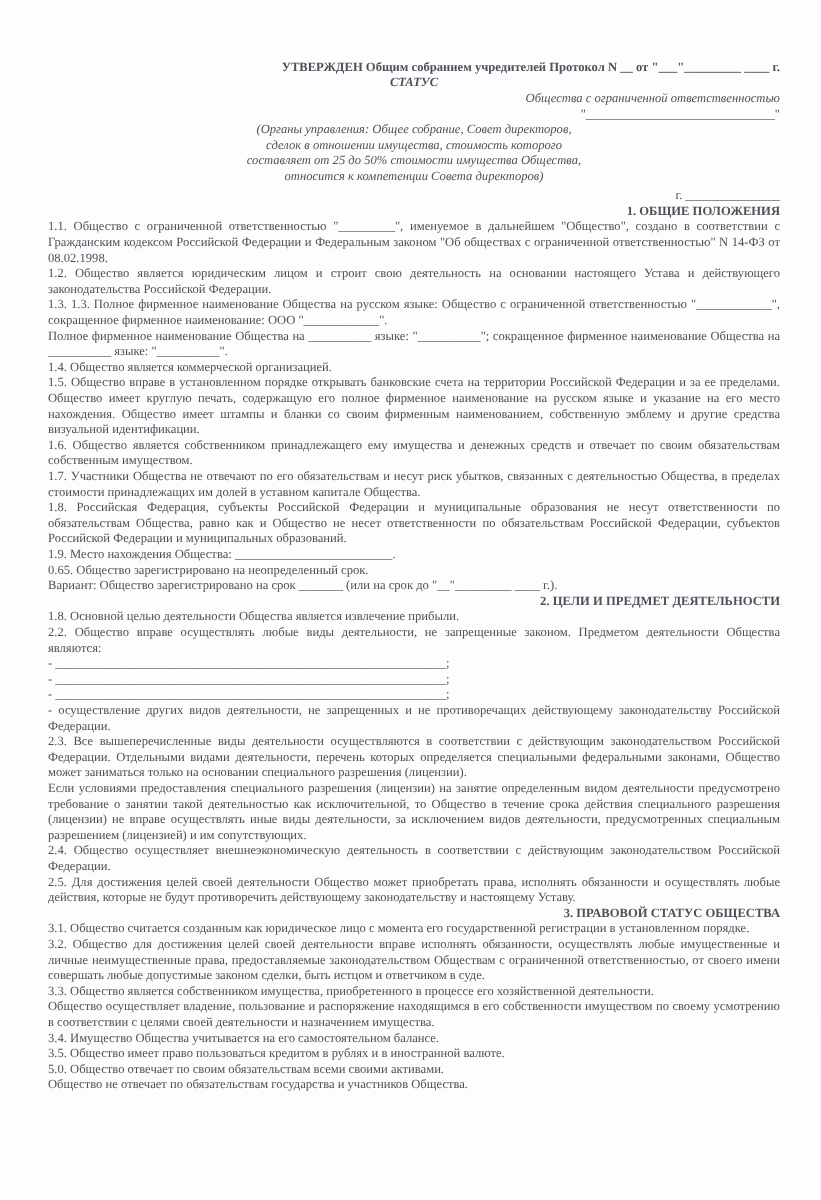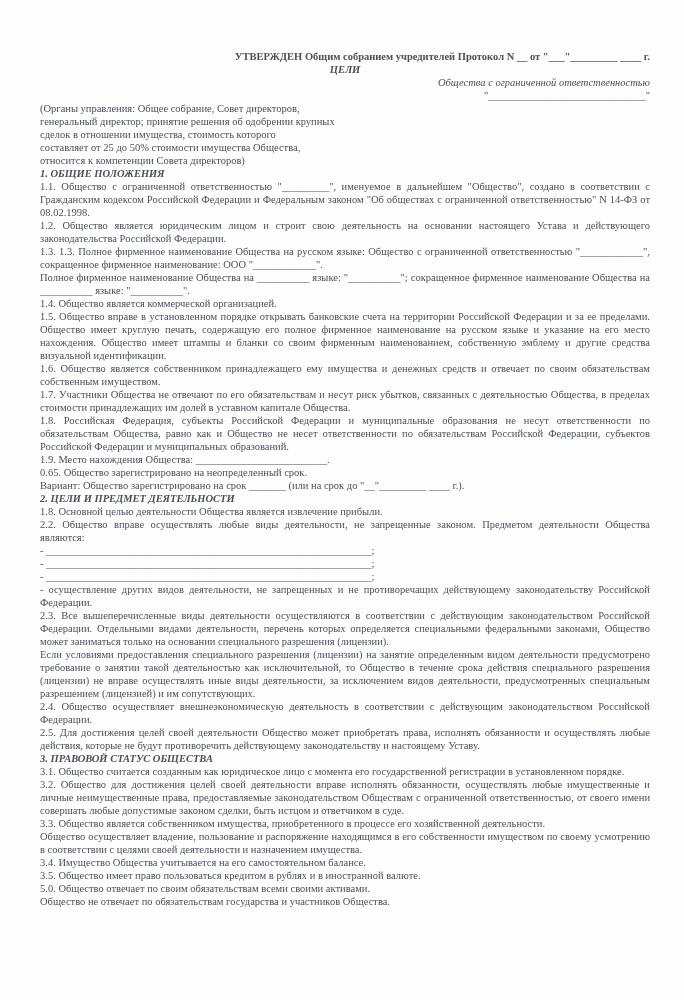--- a/index.html
+++ b/index.html
@@ -24,51 +24,50 @@
   .italic{font-style:italic;}
   .doc-title{
     text-align:center;
     font-weight:bold;
     font-style:italic;
   }
   .section-heading{
     font-size:10.5px;
     line-height:13px;
     font-weight:bold;
-    font-style:italic;
-    text-align:left;
+    text-align:right;
     margin:0;
   }
   p.body-par{
     margin:0;
     text-align:justify;
   }
   .city-line{margin-top:3px;}
-  .note-line{text-align:left;}
+  .note-line{text-align:center;font-style:italic;}
 </style>
 </head>
 <body>
 
 <div class="page">
   <div class="approved">УТВЕРЖДЕН Общим собранием учредителей Протокол N __ от "___"_________ ____ г.</div>
 
-  <div class="doc-title">ЦЕЛИ</div>
+  <div class="doc-title">СТАТУС</div>
 
   <div class="center italic">Общества с ограниченной ответственностью</div>
 
   <div class="center">"______________________________"</div>
 
   <div id="note-lines">
       <div class="note-line">(Органы управления: Общее собрание, Совет директоров,</div>
-      <div class="note-line">генеральный директор; принятие решения об одобрении крупных</div>
       <div class="note-line">сделок в отношении имущества, стоимость которого</div>
       <div class="note-line">составляет от 25 до 50% стоимости имущества Общества,</div>
       <div class="note-line">относится к компетенции Совета директоров)</div>
     </div>
 
+  <div class="center city-line">г. _______________</div>
 
   <div id="sections">
       <h2 class="section-heading">1. ОБЩИЕ ПОЛОЖЕНИЯ</h2>
       <p class="body-par">1.1. Общество с ограниченной ответственностью "_________", именуемое в дальнейшем "Общество", создано в соответствии с Гражданским кодексом Российской Федерации и Федеральным законом "Об обществах с ограниченной ответственностью" N 14-ФЗ от 08.02.1998.</p>
       <p class="body-par">1.2. Общество является юридическим лицом и строит свою деятельность на основании настоящего Устава и действующего законодательства Российской Федерации.</p>
       <p class="body-par">1.3. 1.3. Полное фирменное наименование Общества на русском языке: Общество с ограниченной ответственностью "____________", сокращенное фирменное наименование: ООО "____________".</p>
       <p class="body-par">Полное фирменное наименование Общества на __________ языке: "__________"; сокращенное фирменное наименование Общества на __________ языке: "__________".</p>
       <p class="body-par">1.4. Общество является коммерческой организацией.</p>
       <p class="body-par">1.5. Общество вправе в установленном порядке открывать банковские счета на территории Российской Федерации и за ее пределами. Общество имеет круглую печать, содержащую его полное фирменное наименование на русском языке и указание на его место нахождения. Общество имеет штампы и бланки со своим фирменным наименованием, собственную эмблему и другие средства визуальной идентификации.</p>
       <p class="body-par">1.6. Общество является собственником принадлежащего ему имущества и денежных средств и отвечает по своим обязательствам собственным имуществом.</p>

